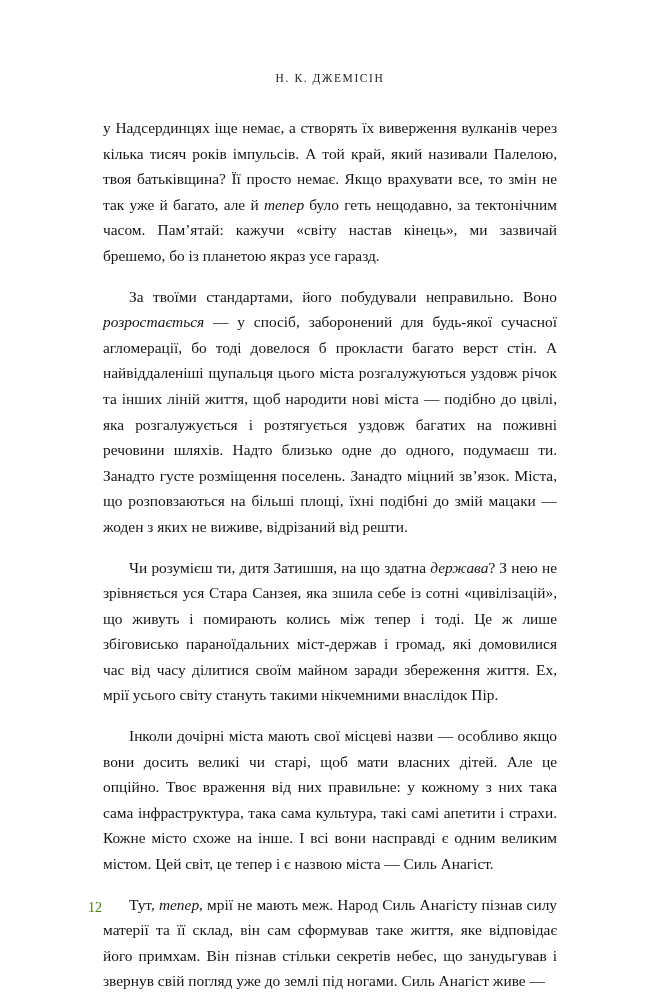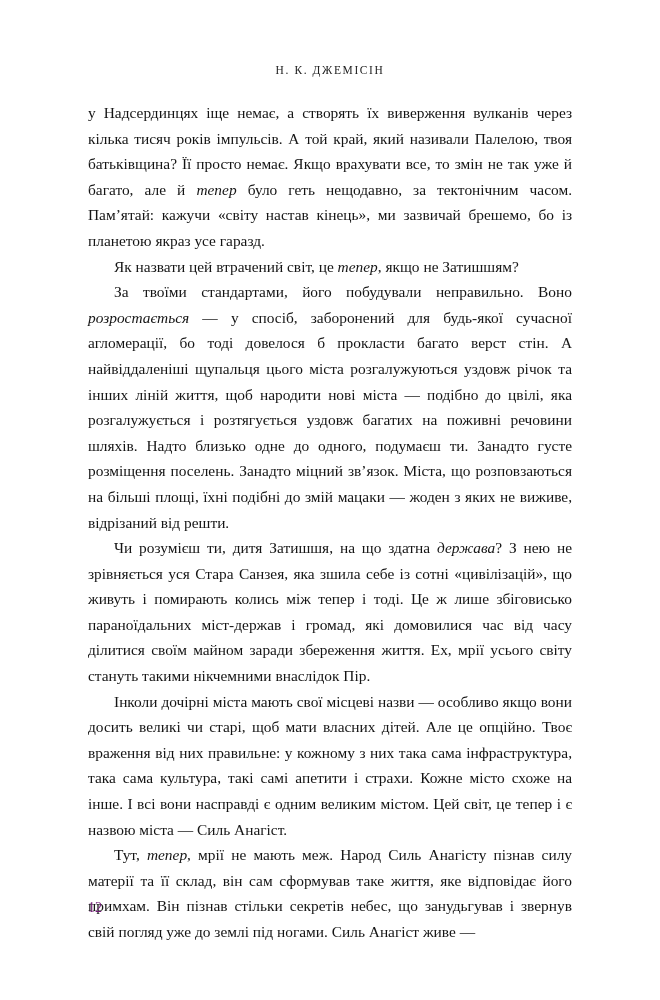--- a/index.html
+++ b/index.html
@@ -16,21 +16,21 @@
   }
   .page {
     position: relative;
     width: 660px;
     height: 1000px;
     box-sizing: border-box;
     padding: 0;
   }
   .running-head {
     position: absolute;
-    top: 64px;
+    top: 72px;
     left: 0;
     width: 660px;
     text-align: center;
     font-family: "Liberation Serif", serif;
     font-size: 11.5px;
     letter-spacing: 1.6px;
     color: #222;
   }
   .text-block {
     position: absolute;
@@ -39,47 +39,46 @@
     width: 484px;
     font-size: 15.4px;
     line-height: 25.6px;
     text-align: justify;
     text-justify: inter-word;
     color: #141414;
     -webkit-hyphens: manual;
     hyphens: manual;
   }
   .text-block p {
-    margin: 0;
+    margin: 15px;
     text-indent: 26px;
   }
   .text-block p.no-indent {
     text-indent: 0;
   }
   .text-block em {
     font-style: italic;
   }
   .folio {
     position: absolute;
     left: 88px;
     top: 900px;
     font-size: 14px;
-    color: #701a75;
+    color: #4d7c0f;
   }
 </style>
 </head>
 <body>
 
 <div class="page">
 
   <div class="running-head">Н. К. ДЖЕМІСІН</div>
 
   <div class="text-block">
       <p class="no-indent">у Надсердинцях іще немає, а створять їх виверження вулканів через кілька тисяч років імпульсів. А той край, який називали Палелою, твоя батьківщина? Її просто немає. Якщо врахувати все, то змін не так уже й багато, але й <em>тепер</em> було геть нещодавно, за тектонічним часом. Пам’ятай: кажучи «світу настав кінець», ми зазвичай брешемо, бо із планетою якраз усе гаразд.</p>
-      <p>Як назвати цей втрачений світ, це <em>тепер</em>, якщо не Затишшям?</p>
       <p>За твоїми стандартами, його побудували неправильно. Воно <em>розростається</em> — у спосіб, заборонений для будь-якої сучасної агломерації, бо тоді довелося б прокласти багато верст стін. А найвіддаленіші щупальця цього міста розгалужуються уздовж річок та інших ліній життя, щоб народити нові міста — подібно до цвілі, яка розгалужується і розтягується уздовж багатих на поживні речовини шляхів. Надто близько одне до одного, подумаєш ти. Занадто густе розміщення поселень. Занадто міцний зв’язок. Міста, що розповзаються на більші площі, їхні подібні до змій мацаки — жоден з яких не виживе, відрізаний від решти.</p>
       <p>Чи розумієш ти, дитя Затишшя, на що здатна <em>держава</em>? З нею не зрівняється уся Стара Санзея, яка зшила себе із сотні «цивілізацій», що живуть і помирають колись між тепер і тоді. Це ж лише збіговисько параноїдальних міст-держав і громад, які домовилися час від часу ділитися своїм майном заради збереження життя. Ех, мрії усього світу стануть такими нікчемними внаслідок Пір.</p>
       <p>Інколи дочірні міста мають свої місцеві назви — особливо якщо вони досить великі чи старі, щоб мати власних дітей. Але це опційно. Твоє враження від них правильне: у кожному з них така сама інфраструктура, така сама культура, такі самі апетити і страхи. Кожне місто схоже на інше. І всі вони насправді є одним великим містом. Цей світ, це тепер і є назвою міста — Силь Анагіст.</p>
       <p>Тут, <em>тепер</em>, мрії не мають меж. Народ Силь Анагісту пізнав силу матерії та її склад, він сам сформував таке життя, яке відповідає його примхам. Він пізнав стільки секретів небес, що занудьгував і звернув свій погляд уже до землі під ногами. Силь Анагіст живе —</p>
     </div>
 
   <div class="folio">12</div>
 
 </div>
 

